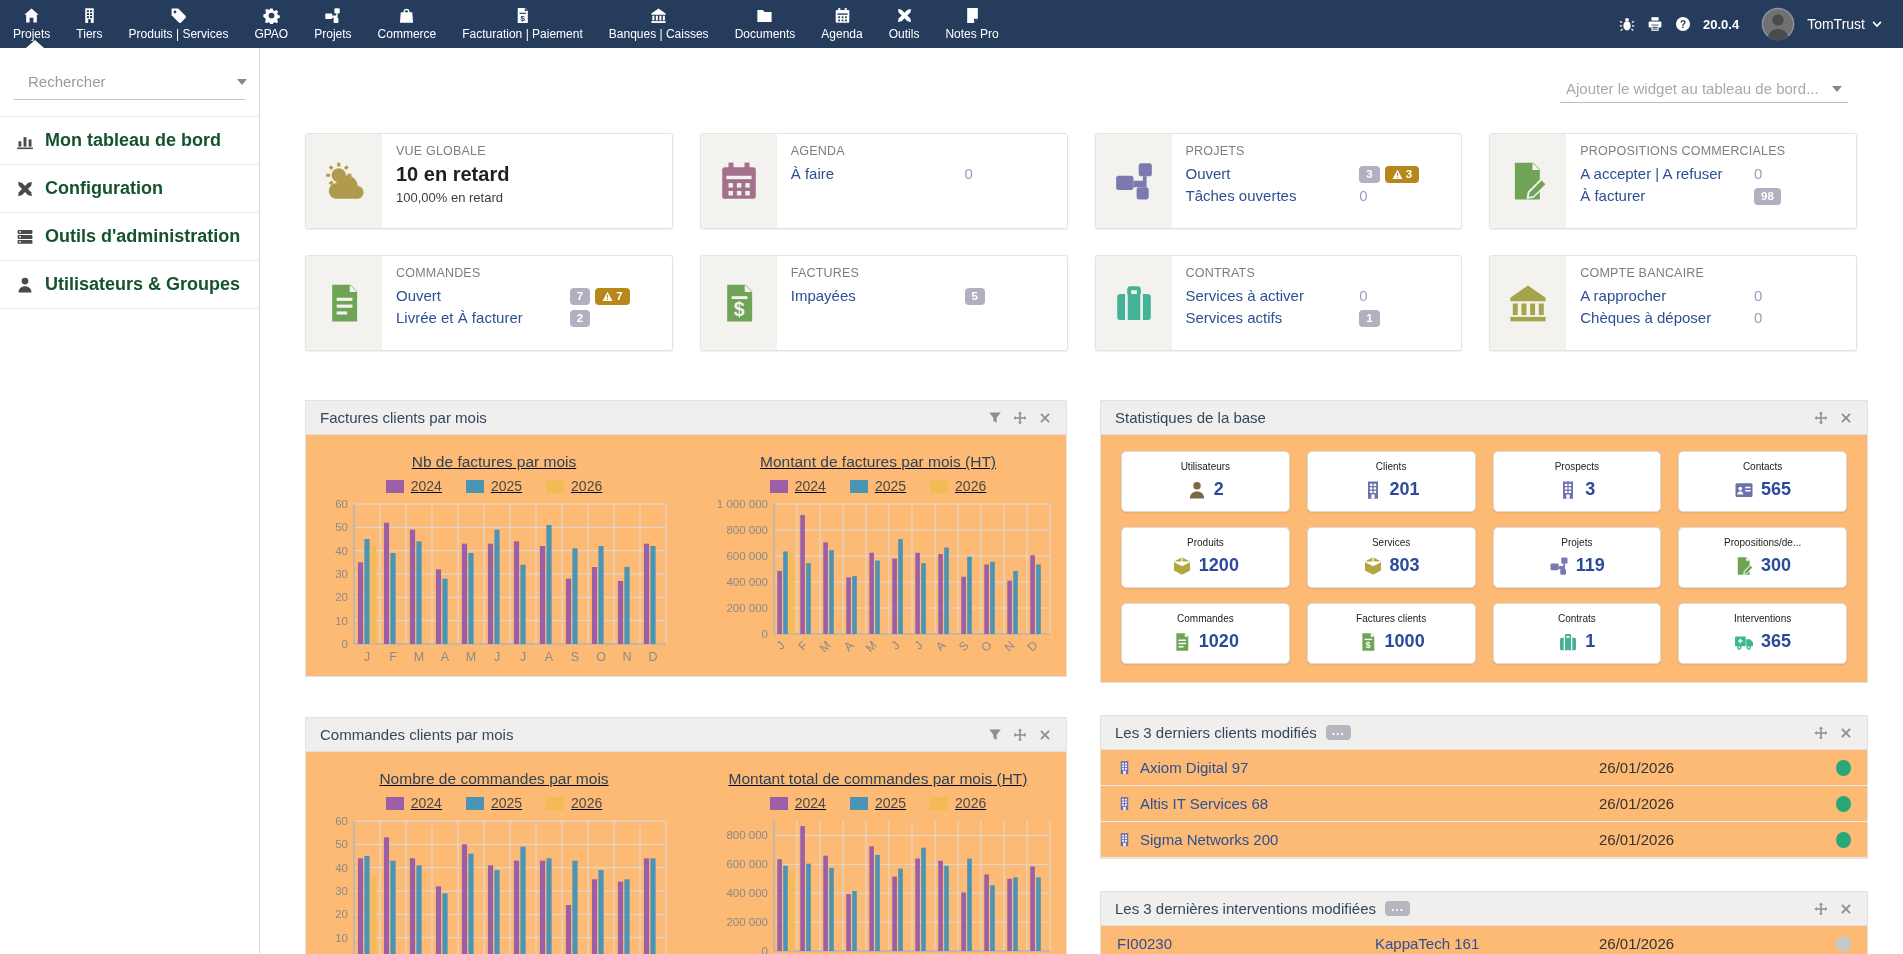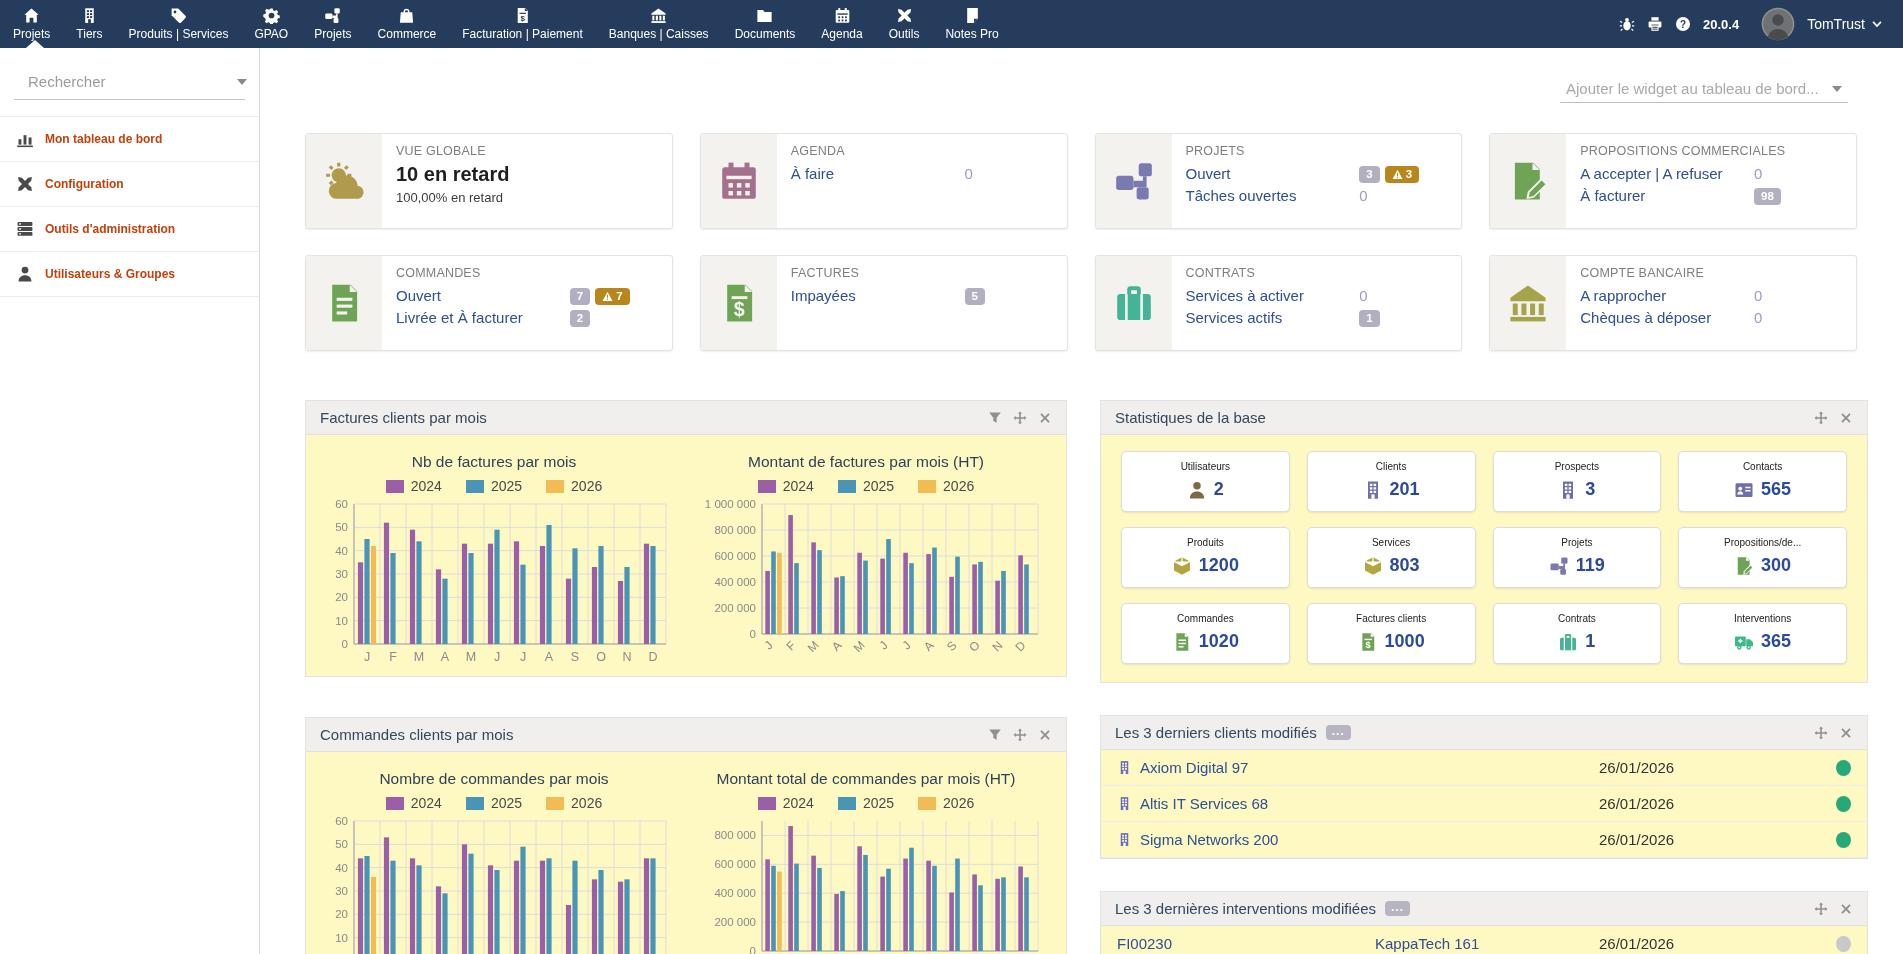--- a/index.html
+++ b/index.html
@@ -37,21 +37,21 @@
   .search-row input { border:none; outline:none; flex:1; font-size:15px; color:#555;
     font-family:"Liberation Sans", sans-serif; background:transparent; }
   .search-row input::placeholder { color:#9b9b9b; }
   .caret-down { width:0; height:0; border-left:5px solid transparent;
     border-right:5px solid transparent; border-top:6px solid #8a8a8a; }
   .side-menu { margin-top:16px; }
   .side-item { display:flex; align-items:center; gap:11px; padding:13px 16px;
     border-bottom:1px solid #ececec; cursor:pointer; }
   .side-item:first-child { border-top:1px solid #ececec; }
   .side-item .icon { width:18px; height:18px; color:#4a4a4a; }
-  .side-item .lbl { font-size:12px; font-weight:bold; color:#c2410c; }
+  .side-item .lbl { font-size:18px; font-weight:bold; color:#14532d; }
 
   
   .main { position:absolute; left:260px; top:48px; right:0; bottom:0; background:#fff; }
   .add-widget { position:absolute; top:27px; right:55px; width:288px;
     border-bottom:1px solid #bdbdbd; color:#a9a9a9; font-size:15px;
     padding:5px 6px; display:flex; align-items:center; justify-content:space-between;
     cursor:pointer; }
 
   
   .kpi-grid { position:absolute; left:45px; top:85px; right:46px;
@@ -75,31 +75,31 @@
   .badge-gray { background:#b2afc0; }
   .badge-warn { background:#b8871b; --hole:#b8871b; }
   .badge-warn .icon { width:11px; height:11px; color:#fff; }
   .val-plain { color:#9e9cc0; font-size:15px; }
 
   
   .widgets { position:absolute; left:45px; top:352px; display:flex; gap:33px;
     align-items:flex-start; }
   .col-left { width:762px; display:flex; flex-direction:column; gap:40px; }
   .col-right { width:768px; display:flex; flex-direction:column; gap:32px; }
-  .panel { border:1px solid #e2e2e2; background:#fef9c3; width:100%; }
+  .panel { border:1px solid #e2e2e2; background:#fdba74; width:100%; }
   .panel-header { background:#f0efed; border-bottom:1px solid #e0e0e0; padding:8px 14px;
     display:flex; align-items:center; font-size:15px; color:#33475c; }
   .panel-title { white-space:nowrap; }
   .more-badge { background:#b7b5bf; color:#fff; border-radius:4px; padding:1px 6px 4px;
     font-size:12px; font-weight:bold; margin-left:9px; line-height:10px; letter-spacing:1px;
     cursor:pointer; }
   .header-icons { margin-left:auto; display:flex; gap:11px; align-items:center; color:#8f8f8f; }
   .header-icons .icon { width:14px; height:14px; cursor:pointer; }
 
-  .charts-body { display:flex; justify-content:flex-start; padding:10px 2px 8px; }
+  .charts-body { display:flex; justify-content:space-between; padding:10px 2px 8px;text-decoration:underline; }
   .chart-box { width:372px; text-align:center; }
   .chart-title { font-size:15.5px; color:#2f4257; margin:8px 0 7px; }
   .legend { display:flex; justify-content:center; align-items:center; gap:24px;
     margin-bottom:2px; font-size:14px; color:#4a4a4a; }
   .legend-item { display:flex; align-items:center; gap:7px; }
   .legend-swatch { width:18px; height:13px; display:inline-block; }
   svg.chart { margin:0 auto; }
 
   .stats-body { padding:16px 20px 18px; display:grid; grid-template-columns:repeat(4,1fr);
     gap:15px 17px; }

